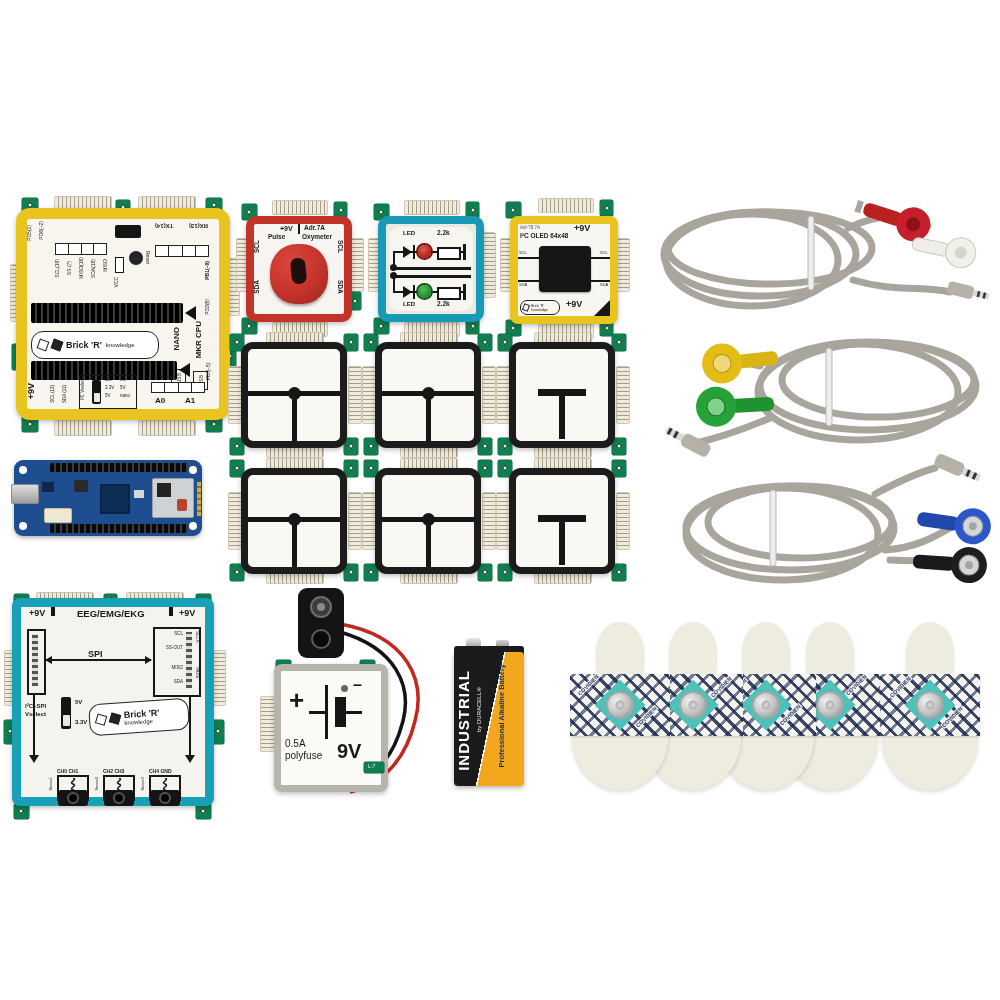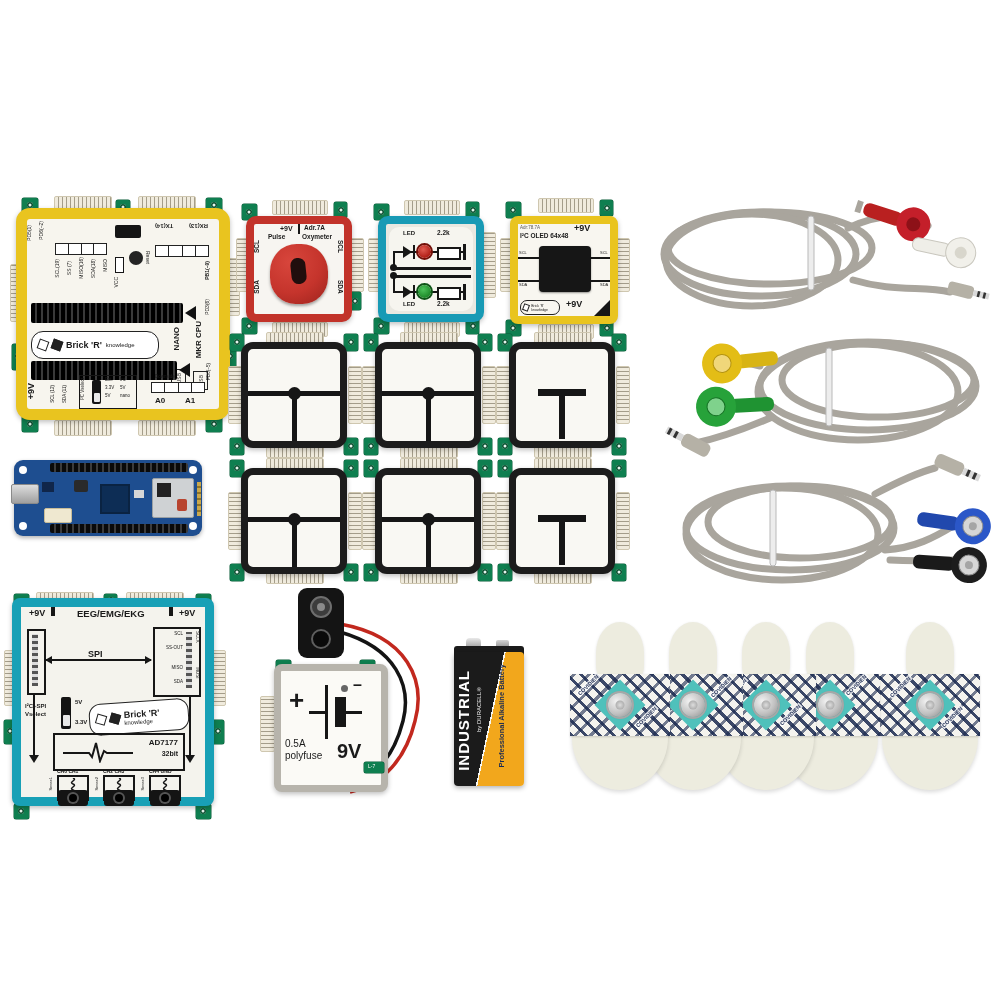--- a/index.html
+++ b/index.html
@@ -595,27 +595,20 @@
             <span class="cube f"></span>
           <span style="display:inline-block">
             <span style="font-size:9px;font-weight:bold;display:block">Brick 'R'</span>
             <span style="font-size:6px;display:block">knowledge</span>
           </span>
         </div>
         <div class="wire" style="left:12px;top:88px;width:2px;height:62px"></div>
         <div class="a" style="left:8px;top:148px;width:0;height:0;border-left:5px solid transparent;border-right:5px solid transparent;border-top:8px solid #161616"></div>
         <div class="wire" style="left:168px;top:88px;width:2px;height:62px"></div>
         <div class="a" style="left:164px;top:148px;width:0;height:0;border-left:5px solid transparent;border-right:5px solid transparent;border-top:8px solid #161616"></div>
-        <div class="boxed" style="left:32px;top:126px;width:128px;height:34px">
-          <svg width="70" height="22" style="position:absolute;left:8px;top:6px" viewBox="0 0 70 22">
-            <polyline points="0,12 22,12 26,12 29,16 33,2 37,20 41,10 44,12 70,12" fill="none" stroke="#161616" stroke-width="2"></polyline>
-          </svg>
-          <span class="lbl" style="right:5px;top:4px;font-size:8px;font-weight:bold">AD7177</span>
-          <span class="lbl" style="right:5px;top:15px;font-size:7px;font-weight:bold">32bit</span>
-        </div>
         <span class="lbl" style="left:36px;top:162px;font-size:5px;font-weight:bold">CH0 CH1</span>
         <span class="lbl" style="left:82px;top:162px;font-size:5px;font-weight:bold">CH2 CH3</span>
         <span class="lbl" style="left:128px;top:162px;font-size:5px;font-weight:bold">CH4 GND</span>
         <span class="lbl vt" style="left:28px;top:170px;font-size:4px">Sense1</span>
         <span class="lbl vt" style="left:74px;top:170px;font-size:4px">Sense2</span>
         <span class="lbl vt" style="left:120px;top:170px;font-size:4px">Sense3</span>
         <div class="boxed" style="left:36px;top:168px;width:28px;height:22px">
           <svg width="10" height="18" style="position:absolute;left:9px;top:1px" viewBox="0 0 10 18">
               <path d="M5,0 C10,2 0,4 5,6 C10,8 0,10 5,12 C10,14 0,16 5,18" fill="none" stroke="#161616" stroke-width="1.5"></path>
             </svg>

